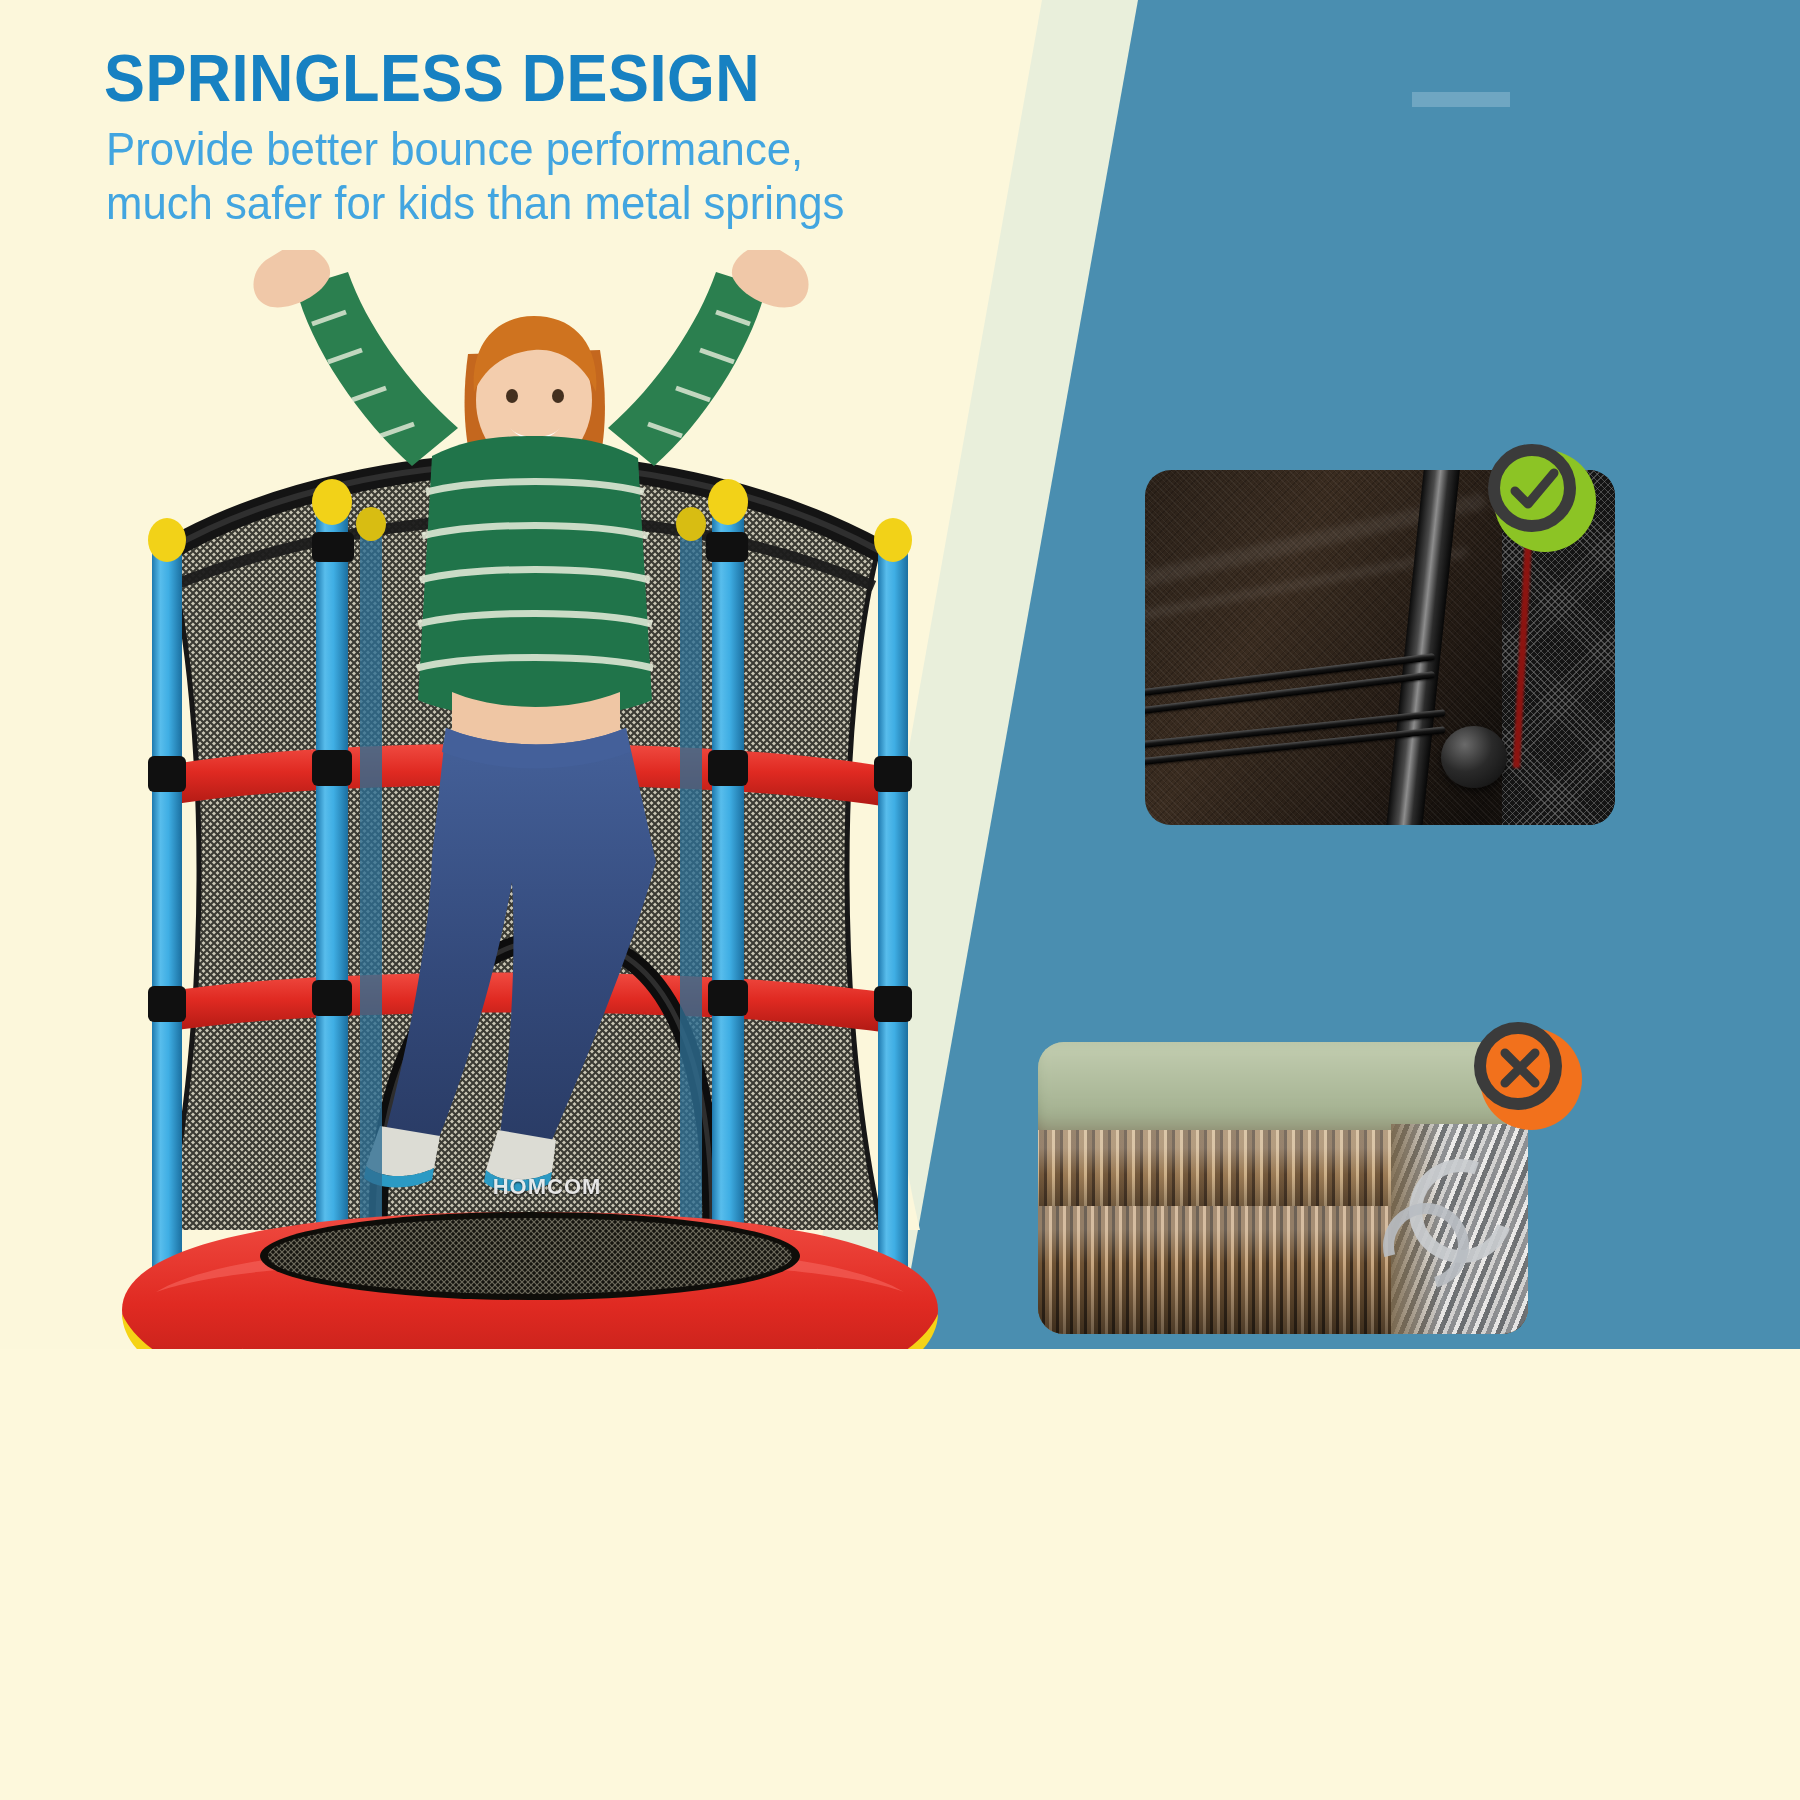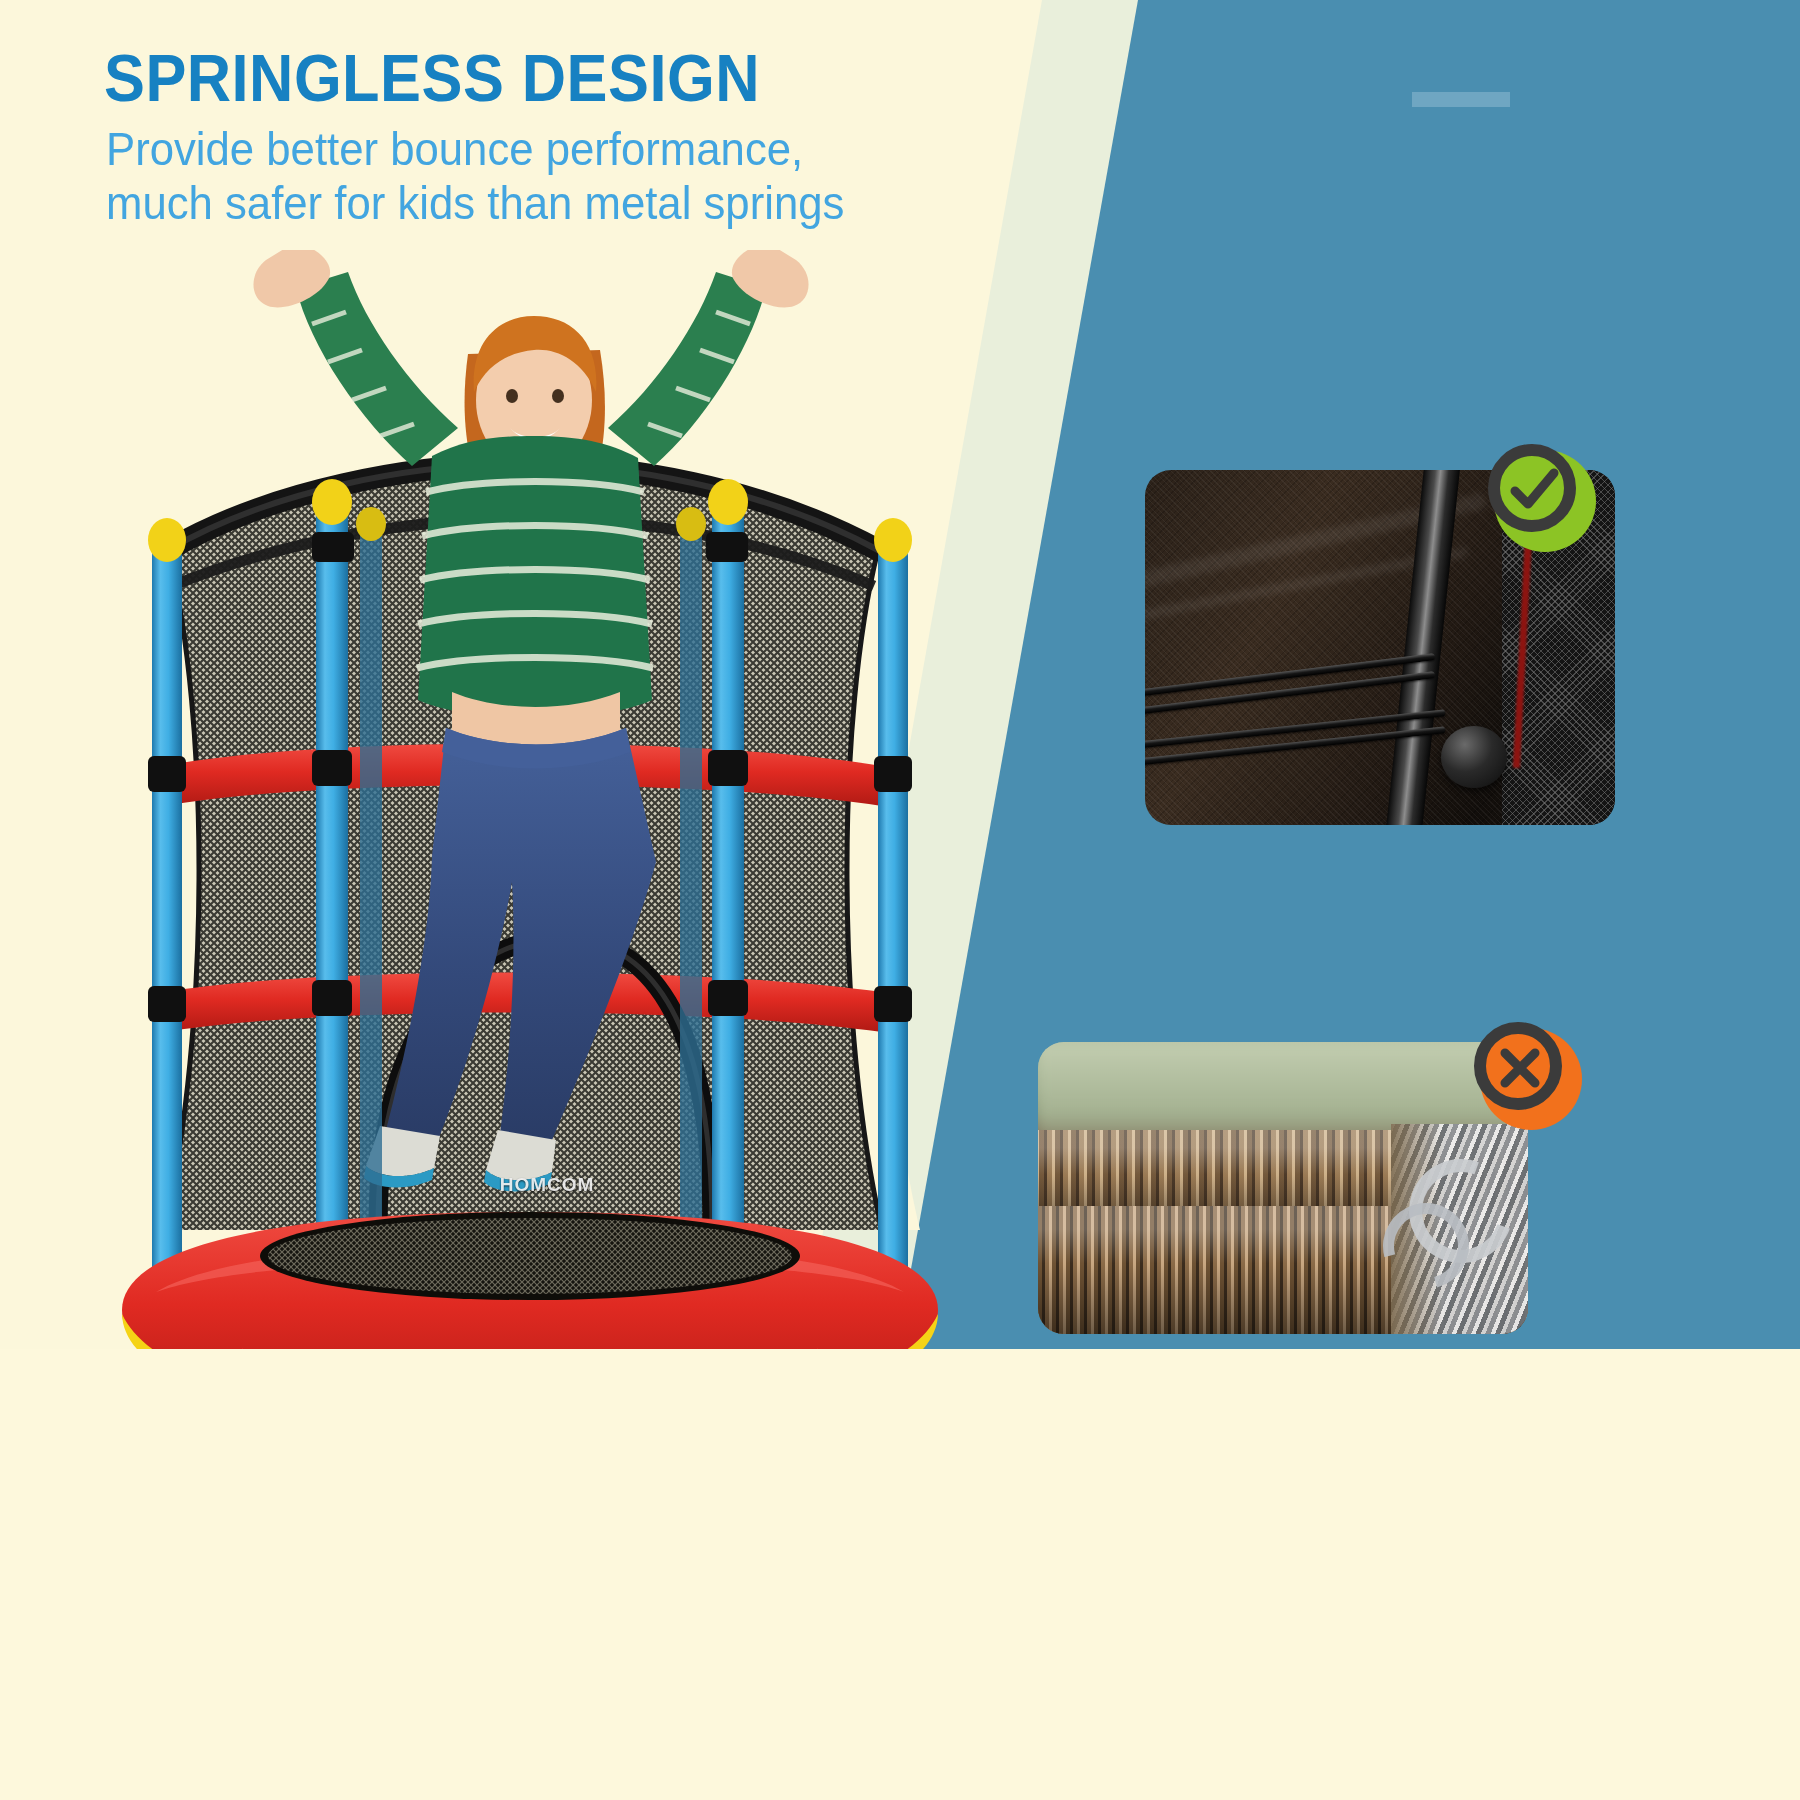--- a/index.html
+++ b/index.html
@@ -92,21 +92,21 @@
   .title{position:absolute;left:104px;top:40px;font-size:66px;font-weight:700;letter-spacing:.5px;
      color:#1781C2;font-family:"Liberation Sans","DejaVu Sans",sans-serif;
      transform:scaleX(.93);transform-origin:left top;white-space:nowrap;}
   .subtitle{position:absolute;left:106px;top:122px;font-size:46px;line-height:1.18;color:#42A5E0;
      font-weight:400;transform:scaleX(.95);transform-origin:left top;white-space:pre;}
 
   
   #tramp{position:absolute;left:60px;top:250px;width:950px;height:1330px;}
   #tramp svg{width:100%;height:100%;display:block;}
   .logo-txt{position:absolute;left:452px;top:1174px;width:190px;text-align:center;
-     color:#f0f0f0;font-size:19px;font-weight:700;letter-spacing:1px;opacity:.92;
+     color:#f0f0f0;font-size:22px;font-weight:700;letter-spacing:1px;opacity:.92;
      text-shadow:0 1px 2px rgba(0,0,0,.8);font-family:"Liberation Sans",sans-serif;}
 </style>
 </head>
 <body>
 
 <div id="stage">
 
   <div class="band band-cream"></div>
   <div class="band band-pale"></div>
   <div class="band band-blue"></div>

